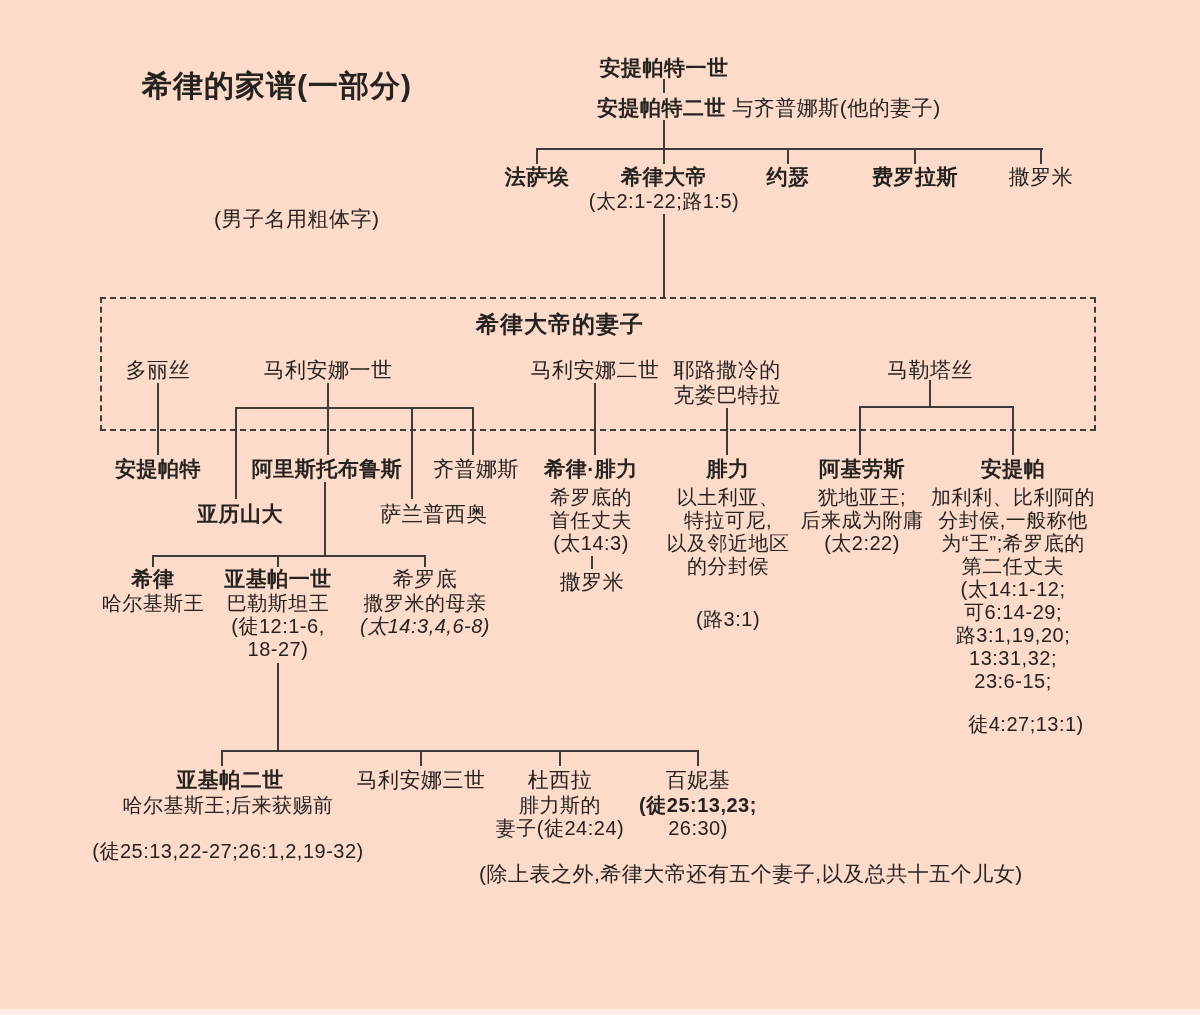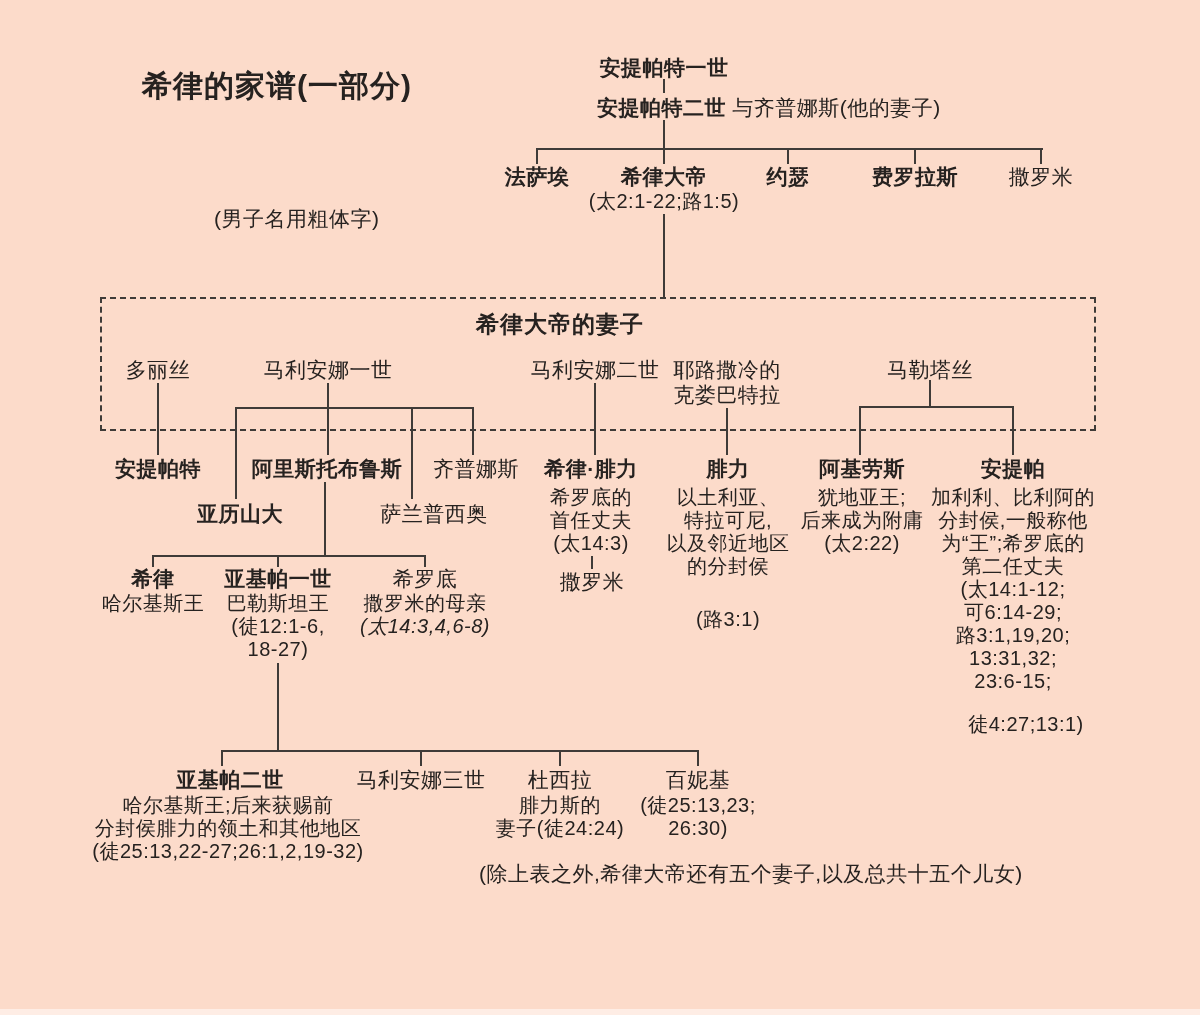--- a/index.html
+++ b/index.html
@@ -148,29 +148,28 @@
 
   <div class="ln" style="left:277px;top:663px;width:2px;height:87px;"></div>
   <div class="ln" style="left:222px;top:750px;width:477px;height:2px;"></div>
   <div class="ln" style="left:221px;top:750px;width:2px;height:16px;"></div>
   <div class="ln" style="left:420px;top:750px;width:2px;height:16px;"></div>
   <div class="ln" style="left:559px;top:750px;width:2px;height:16px;"></div>
   <div class="ln" style="left:697px;top:750px;width:2px;height:16px;"></div>
 
   <div class="txt b c" style="left:230px;top:768px;">亚基帕二世</div>
   <div class="txt sm c" style="left:228px;top:794px;">哈尔基斯王;后来获赐前</div>
-  <div class="txt sm c" style="left:228px;top:817px;">分封侯腓力的领土和其他地区</div>
   <div class="txt sm c" style="left:228px;top:840px;">(徒25:13,22-27;26:1,2,19-32)</div>
 
   <div class="txt c" style="left:421px;top:768px;">马利安娜三世</div>
 
   <div class="txt c" style="left:560px;top:768px;">杜西拉</div>
   <div class="txt sm c" style="left:560px;top:794px;">腓力斯的</div>
   <div class="txt sm c" style="left:560px;top:817px;">妻子(徒24:24)</div>
 
   <div class="txt c" style="left:698px;top:768px;">百妮基</div>
-  <div class="txt sm c" style="left:698px;top:794px;">(徒25:13,23;</div>
+  <div class="txt sm c" style="left:698px;top:794px;font-weight:bold;">(徒25:13,23;</div>
   <div class="txt sm c" style="left:698px;top:817px;">26:30)</div>
 
   <div class="txt" style="left:479px;top:862px;">(除上表之外,希律大帝还有五个妻子,以及总共十五个儿女)</div>
 
   <div id="bottom-strip"></div>
 </div>
 
 </body></html>

